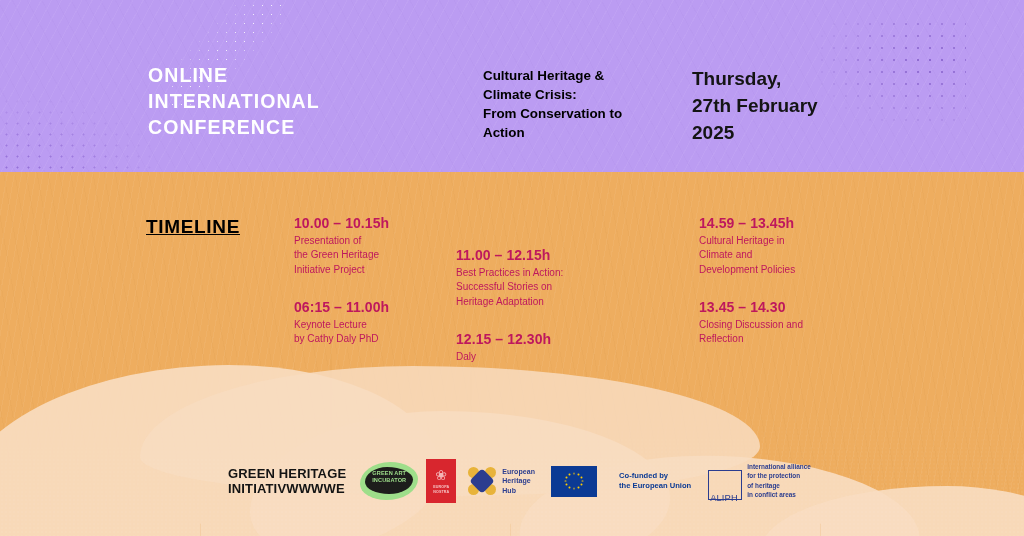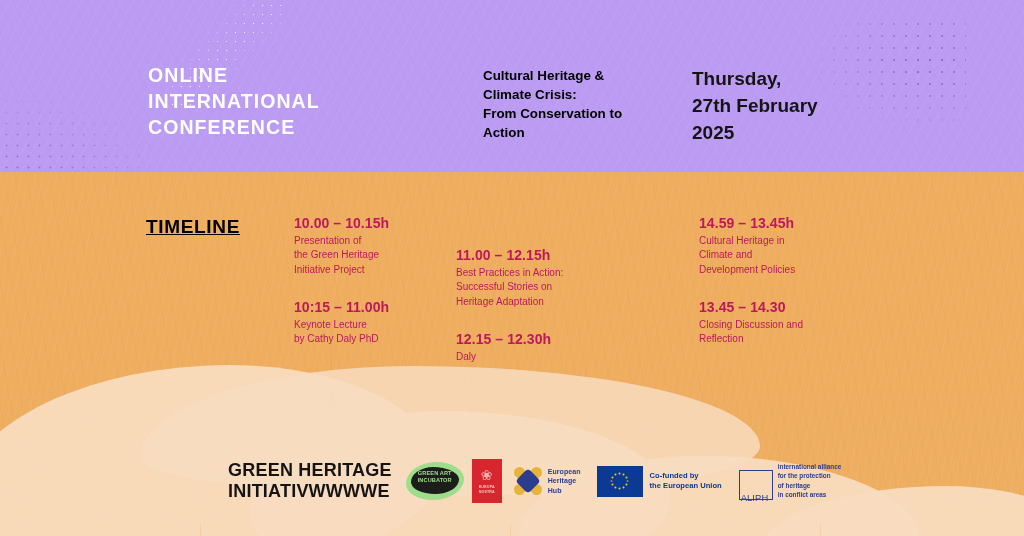--- a/index.html
+++ b/index.html
@@ -176,21 +176,21 @@
     white-space:pre-line;
   }
 
   
   .logo-row{
     position:absolute; left:228px; top:455px;
     height:52px;
     display:flex; align-items:center; gap:0px;
   }
   .logo-ghi{
-    color:#141414; font-size:18px; font-weight:bold;
+    color:#141414; font-size:13px; font-weight:bold;
     line-height:1.16; letter-spacing:.012em;
     white-space:pre-line;
     margin-right:12px;
   }
   .logo-gai{
     position:relative; width:62px; height:42px; margin-right:6px;
   }
   .logo-gai .leaf{
     position:absolute; left:2px; top:2px; width:58px; height:38px;
     background:#9ede8a;
@@ -234,21 +234,21 @@
   .logo-ehh .mark i:nth-child(4){ right:0; bottom:0; background:#e8b33a; }
   .logo-ehh .mark b{
     position:absolute; left:5px; top:5px; width:18px; height:18px;
     background:#2b3d8f; border-radius:4px; transform:rotate(45deg);
     display:block;
   }
   .logo-ehh .ehtxt{
     color:#2b3d8f; font-size:7px; font-weight:bold; line-height:1.34;
     white-space:pre-line; letter-spacing:.01em;
   }
-  .logo-eu{ display:flex; align-items:center; gap:7px; margin-right:17px; }
+  .logo-eu{ display:flex; align-items:center; gap:22px; margin-right:17px; }
   .logo-eu .flag{
     width:46px; height:31px; background:#0b3a94; position:relative;
   }
   .logo-eu .flag .ring{
     position:absolute; left:50%; top:50%; width:17px; height:17px;
     transform:translate(-50%,-50%);
   }
   .logo-eu .flag .ring s{
     position:absolute; width:1.9px; height:1.9px; background:#ffcc00;
     border-radius:50%; display:block; text-decoration:none;
@@ -312,21 +312,21 @@
   <div class="timeline-label">TIMELINE</div>
 
   <div class="col col-1">
     <div class="slot">
       <div class="time">10.00 – 10.15h</div>
       <div class="desc">Presentation of
 the Green Heritage
 Initiative Project</div>
     </div>
     <div class="slot">
-      <div class="time">10:15 – 11.00h</div>
+      <div class="time">06:15 – 11.00h</div>
       <div class="desc">Keynote Lecture
 by Cathy Daly PhD</div>
     </div>
   </div>
 
   <div class="col col-2">
     <div class="slot">
       <div class="time">11.00 – 12.15h</div>
       <div class="desc">Best Practices in Action:
 Successful Stories on

